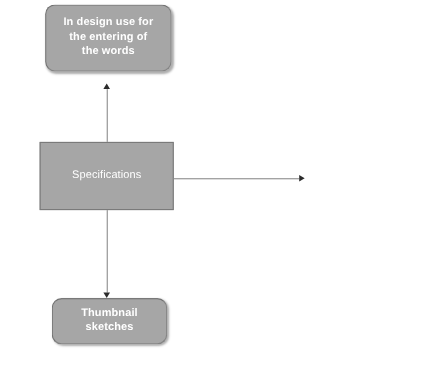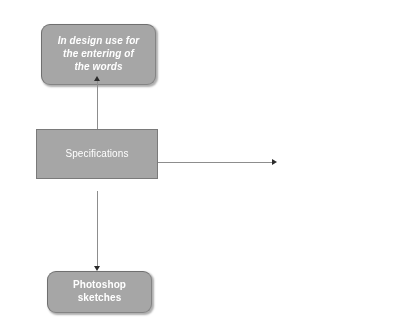--- a/index.html
+++ b/index.html
@@ -45,22 +45,22 @@
     font-size: 10px;
     border-color: #7a7a7a;
   }
   .node .label {
     display: block;
     padding: 0 6px;
     white-space: pre-line;
   }
 
   
-  #node-design-use   { left: 41px;  top: 24px;  width: 115px; height: 61px; font-style: italic; }
-  #node-specs        { left: 36px;  top: 129px; width: 122px; height: 50px; }
+  #node-design-use   { left: 41px;  top: 4px;  width: 115px; height: 61px; }
+  #node-specs        { left: 36px;  top: 129px; width: 122px; height: 62px; }
   #node-posters      { left: 277px; top: 139px; width: 103px; height: 46px; }
   #node-thumbnail    { left: 47px;  top: 271px; width: 105px; height: 42px; }
 
   
   .conn-line {
     position: absolute;
     background: #8d8d8d;
   }
   .conn-v { width: 1px; }
   .conn-h { height: 1px; }
@@ -105,21 +105,21 @@
 the entering of
 the words</span>
   </div>
 
   <div class="node rect" id="node-specs">
     <span class="label">Specifications</span>
   </div>
 
 
   <div class="node rounded" id="node-thumbnail">
-    <span class="label">Photoshop
+    <span class="label">Thumbnail
 sketches</span>
   </div>
 
   <div class="conn-line conn-v" id="edge-specs-design-line"></div>
   <div class="arrowhead arrow-up" id="edge-specs-design-head"></div>
 
   <div class="conn-line conn-h" id="edge-specs-posters-line"></div>
   <div class="arrowhead arrow-right" id="edge-specs-posters-head"></div>
 
   <div class="conn-line conn-v" id="edge-specs-thumb-line"></div>

